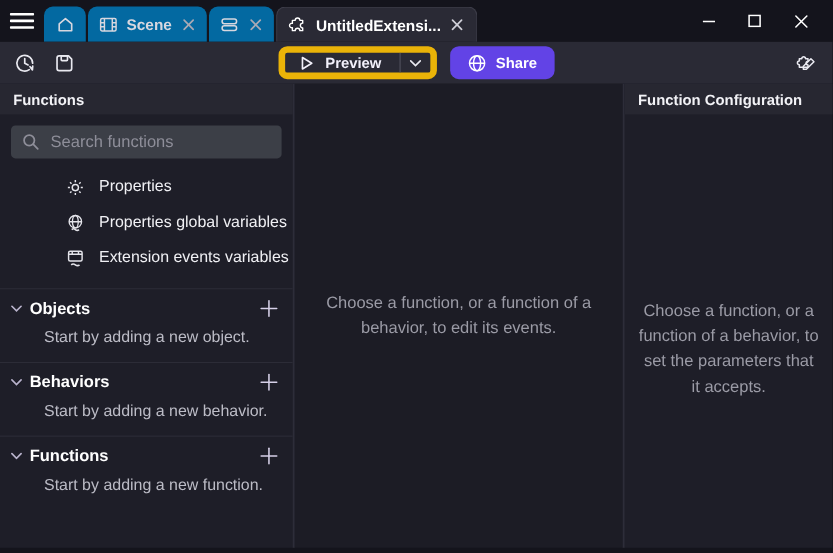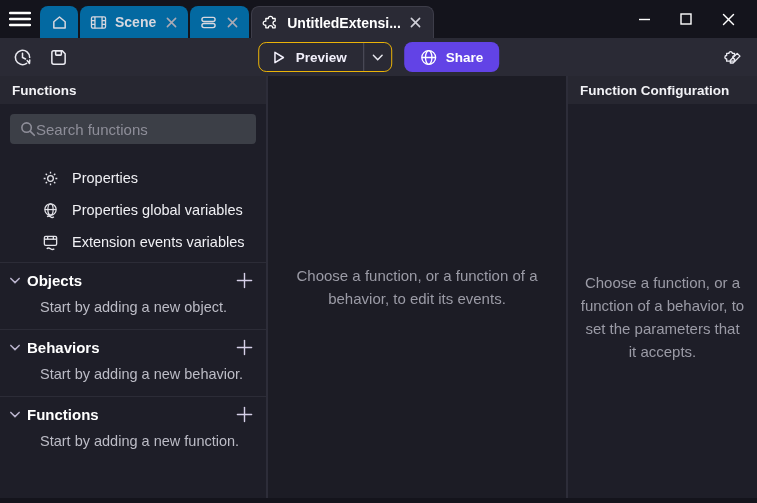--- a/index.html
+++ b/index.html
@@ -80,21 +80,21 @@
   }
   .toolbar-center {
     position: absolute;
     left: 50%; top: 50%;
     transform: translate(-50%, -50%);
     display: flex; align-items: center; gap: 12px;
   }
   .preview-group {
     display: flex; align-items: stretch;
     height: 30px;
-    border: 1px solid #eab308;
+    border: 6px solid #eab308;
     border-radius: 8px;
     overflow: hidden;
     background: #2a2a35;
   }
   .preview-main {
     display: flex; align-items: center; gap: 10px;
     padding: 0 16px 0 12px;
     cursor: pointer;
     color: #f2f0fb;
     font-size: 13.5px; font-weight: 700;
@@ -140,20 +140,21 @@
   }
 
   
   .search-wrap { padding: 10px; }
   .search-box {
     height: 30px;
     background: #3c3f47;
     border-radius: 4px;
     display: flex; align-items: center;
     padding: 0 10px;
+    gap: 10px;
     cursor: text;
   }
   .search-box input {
     background: transparent; border: none; outline: none;
     color: #e8e8ee; font-size: 15px; width: 100%;
     font-family: inherit;
   }
   .search-box input::placeholder { color: #8e8e99; }
 
   .section-header {
@@ -165,23 +166,23 @@
   .section-chevron { color: #b9b3cc; margin-right: 7px; display: flex; }
   .section-title { font-size: 15px; font-weight: 700; color: #ffffff; }
   .section-add {
     margin-left: auto;
     color: #d6d0e8;
     display: flex; align-items: center; justify-content: center;
     width: 24px; height: 24px;
     cursor: pointer;
   }
   .tree-item {
-    display: flex; align-items: center;
+    display: flex; 
     height: 32px;
-    padding-left: 42px;
+    padding-left: 60px;
     gap: 13px;
     cursor: pointer;
     color: #f0f0f4;
     font-size: 14.5px;
   }
   .tree-item .tree-icon { color: #e4e4ea; display: flex; }
   .section-hint {
     padding: 2px 10px 14px 40px;
     color: #bcbcc6;
     font-size: 14.5px;

